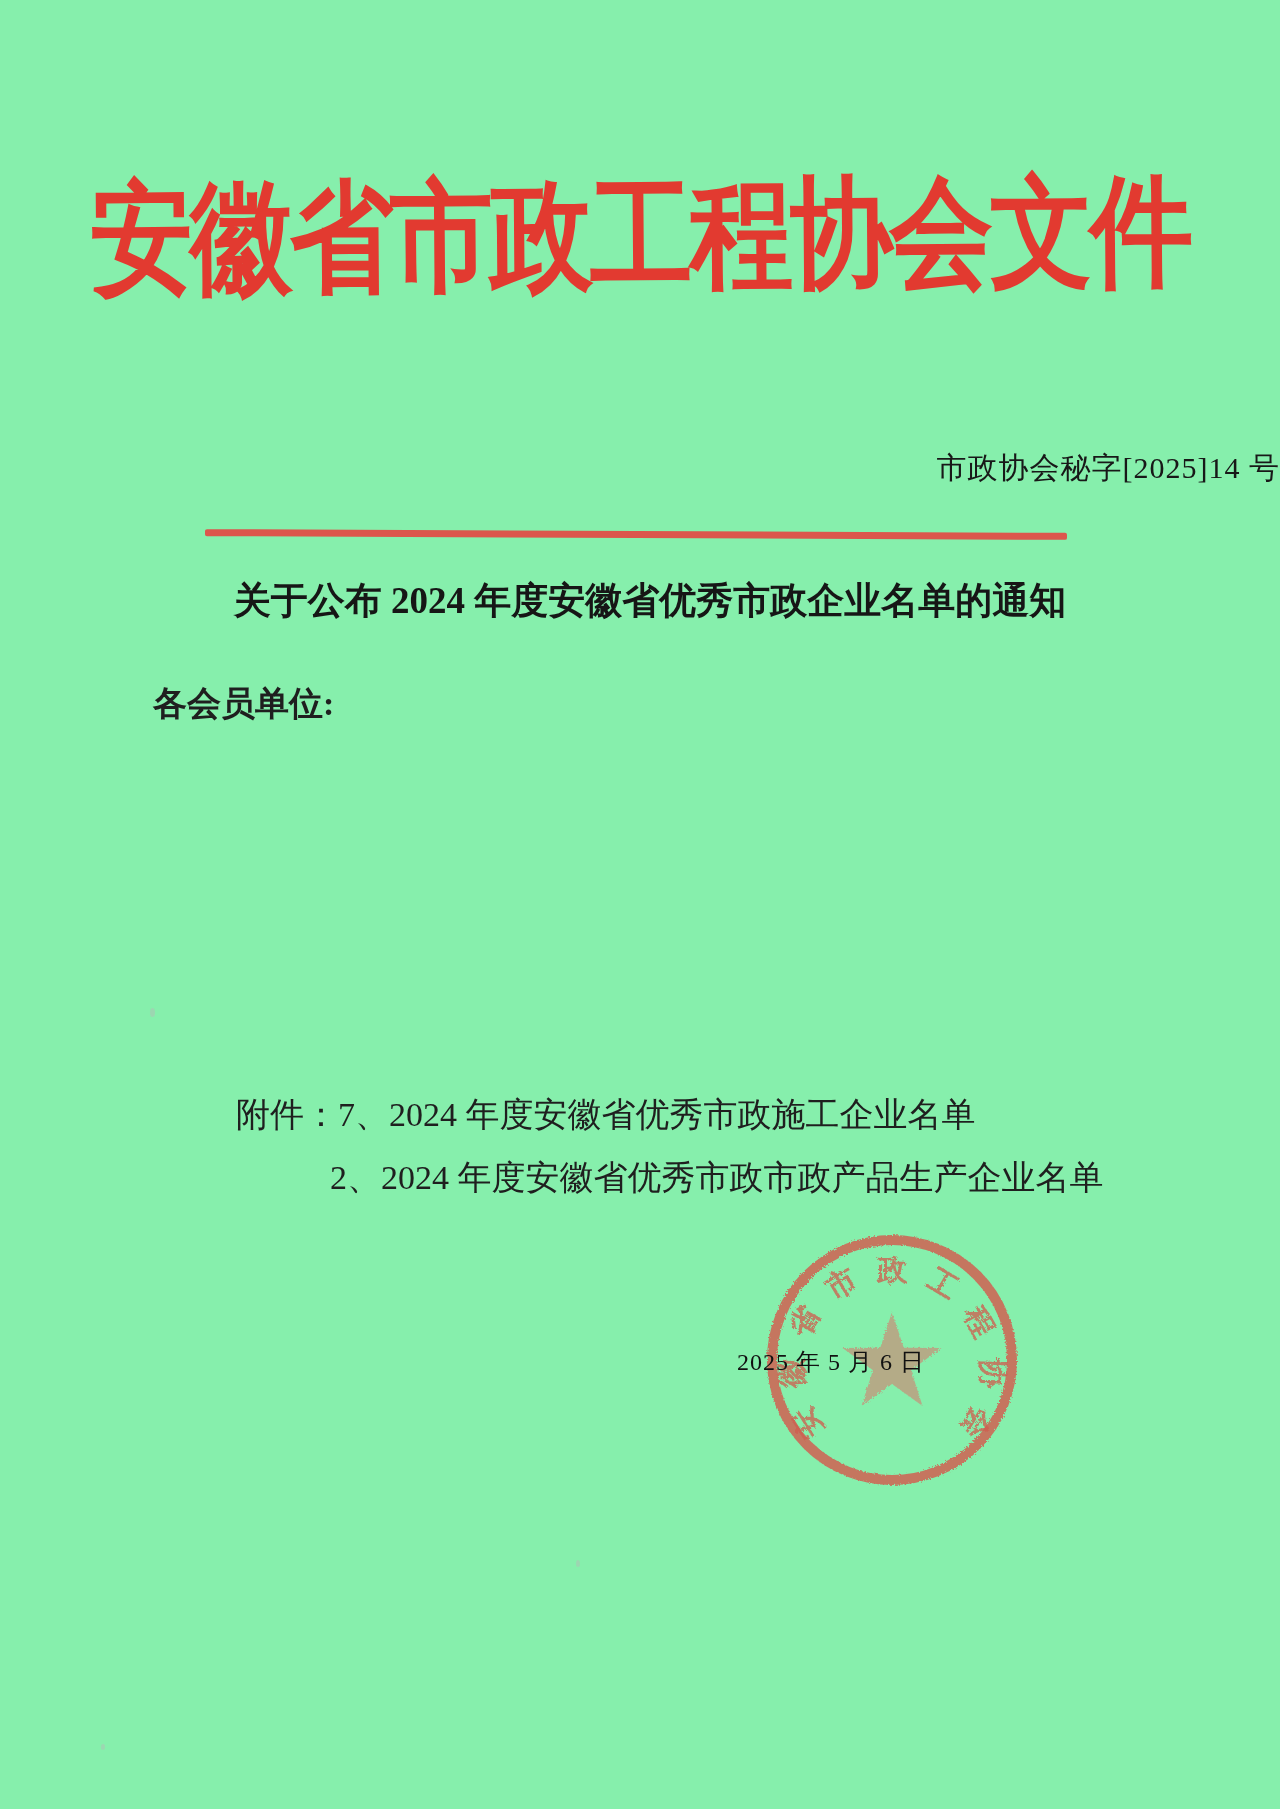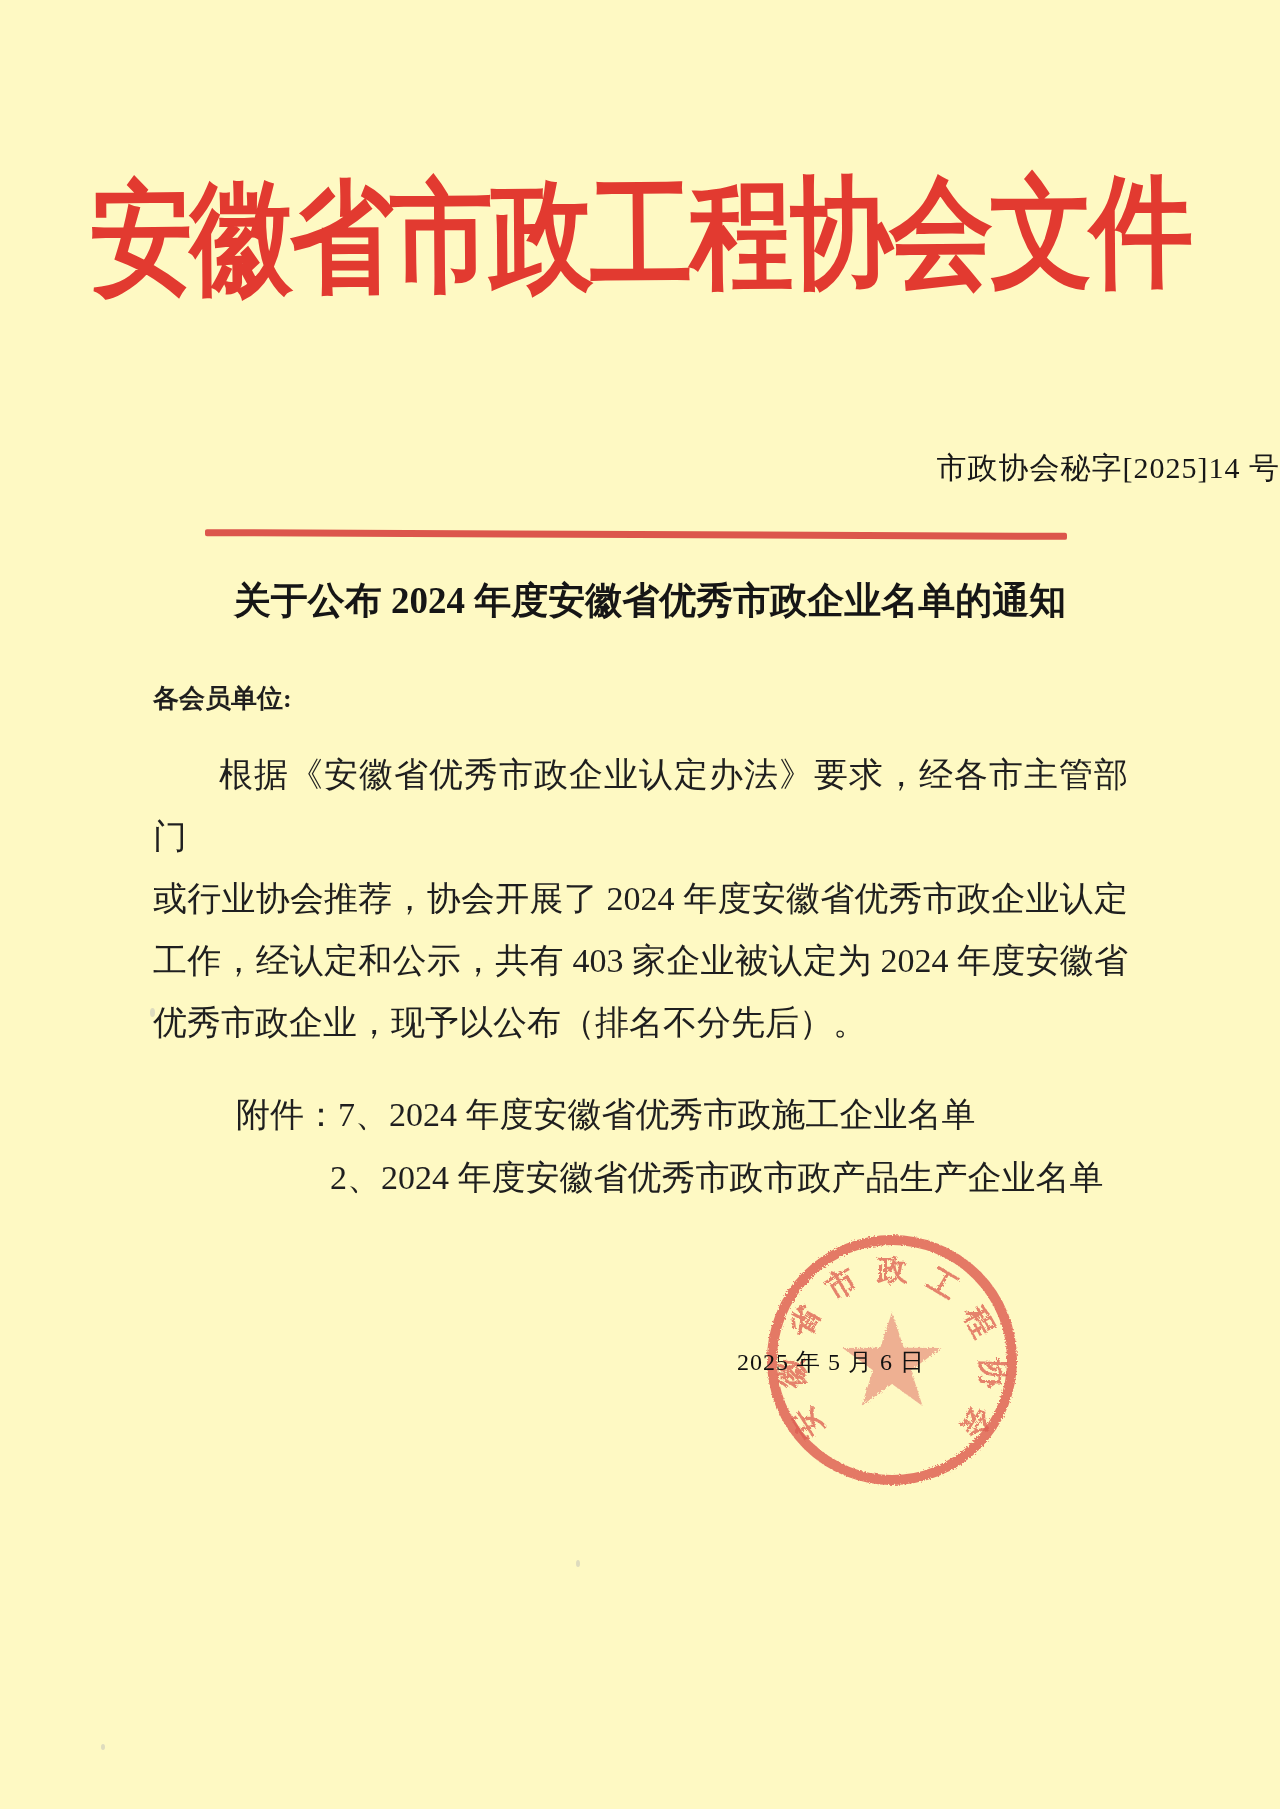--- a/index.html
+++ b/index.html
@@ -5,21 +5,21 @@
   :root{
     --header-red:#e23a30;
     --divider-red:#dc564c;
     --seal-red:#d9534b;
     --ink:#1f1f1f;
   }
   html,body{margin:0;padding:0;background:#ffffff;}
   .page{
     position:relative;
     width:1280px;height:1809px;
-    background:#fef9c3;
+    background:#86efac;
     overflow:hidden;
     font-family:"Liberation Serif", serif;
     color:var(--ink);
   }
   
   .org-title{
     position:absolute;top:168px;left:0;width:100%;
     text-align:center;
     font-size:103px;font-weight:bold;
     color:var(--header-red);
@@ -44,21 +44,21 @@
   .notice-title{
     position:absolute;top:566px;left:0;width:100%;
     margin:10px;
     text-align:center;
     font-size:37px;font-weight:bold;
     color:#161616;
     white-space:nowrap;
   }
   .salutation{
     position:absolute;top:681px;left:153px;
-    font-size:26px;
+    font-size:34px;
     font-weight:bold;
   }
   .body-text{
     position:absolute;top:744px;left:153px;width:975px;
     font-size:34px;
     line-height:62px;
   }
   .body-text .line{width:100%;}
   .body-text .fill{text-align:justify;text-align-last:justify;}
   .body-text .indent{text-indent:66px;}
@@ -101,26 +101,20 @@
   <div class="org-title">安徽省市政工程协会文件</div>
 
   <div class="doc-number">市政协会秘字[2025]14 号</div>
 
   <div class="divider"></div>
 
   <h1 class="notice-title">关于公布 2024 年度安徽省优秀市政企业名单的通知</h1>
 
   <div class="salutation">各会员单位:</div>
 
-  <div class="body-text">
-    <div class="line fill indent">根据《安徽省优秀市政企业认定办法》要求，经各市主管部门</div>
-    <div class="line fill">或行业协会推荐，协会开展了 2024 年度安徽省优秀市政企业认定</div>
-    <div class="line fill">工作，经认定和公示，共有 403 家企业被认定为 2024 年度安徽省</div>
-    <div class="line">优秀市政企业，现予以公布（排名不分先后）。</div>
-  </div>
 
   <div class="attachments">
     <div class="attach-1">附件：7、2024 年度安徽省优秀市政施工企业名单</div>
     <div class="attach-2">2、2024 年度安徽省优秀市政市政产品生产企业名单</div>
   </div>
 
   <div class="seal-wrap">
     <svg class="seal-svg" viewBox="0 0 280 286" xmlns="http://www.w3.org/2000/svg">
       <defs>
         <filter id="rough" x="-10%" y="-10%" width="120%" height="120%">

